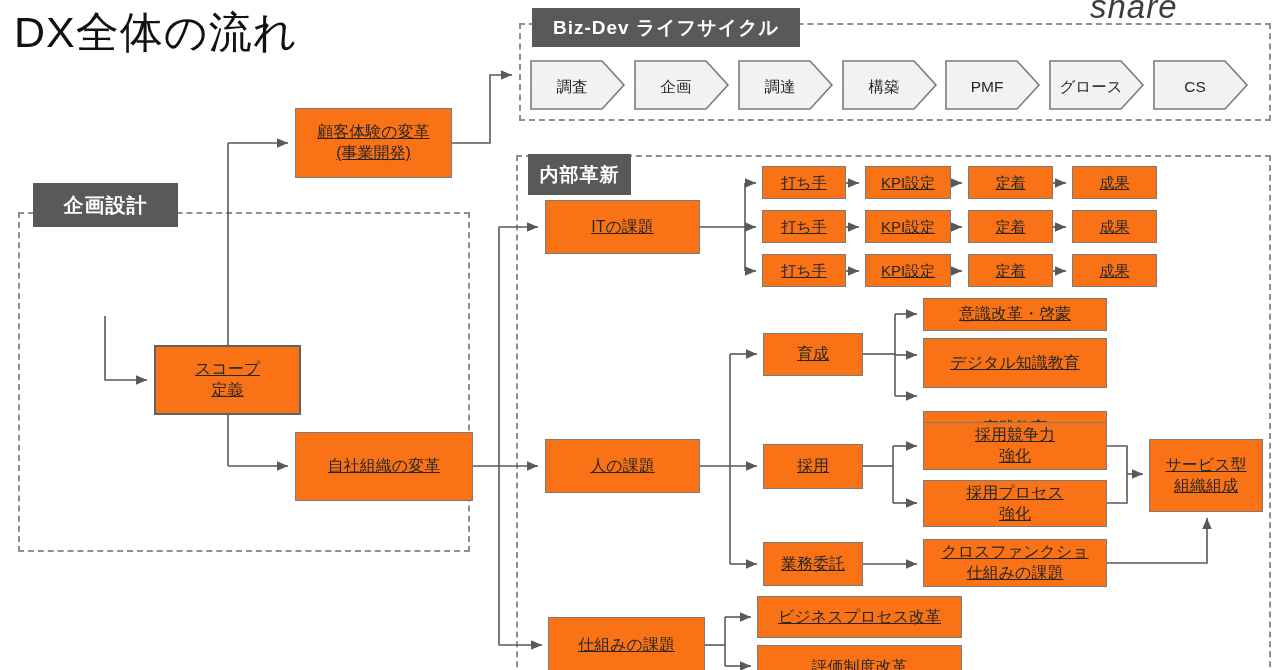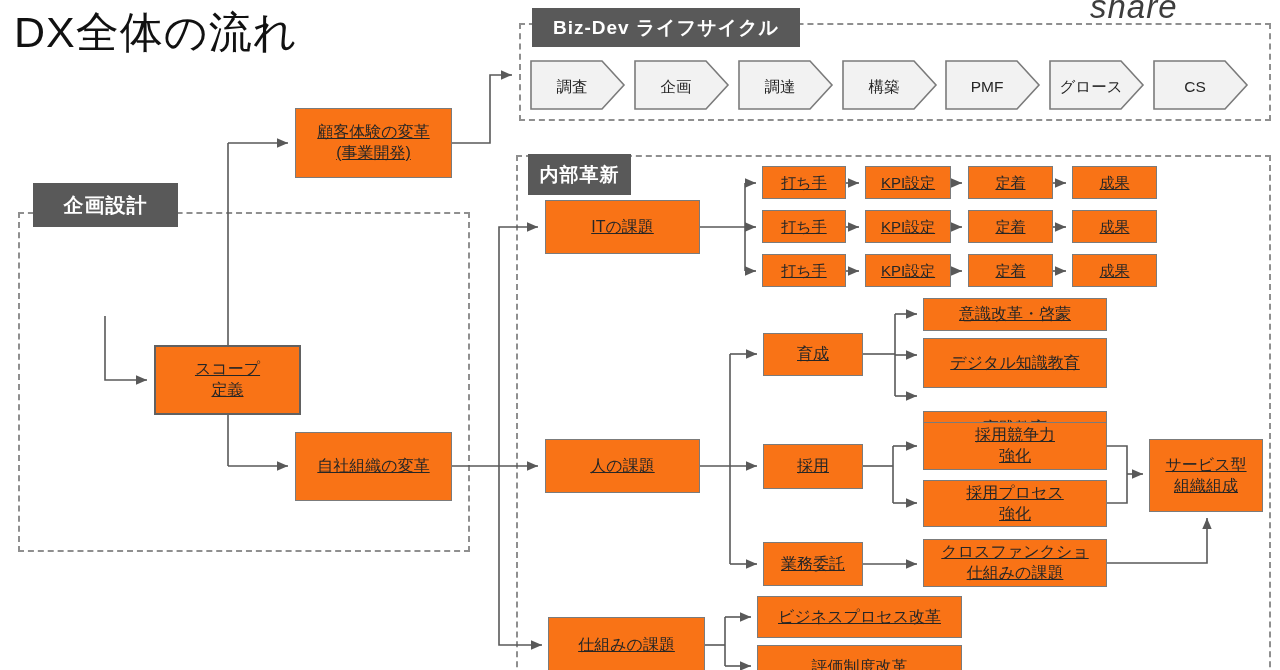--- a/index.html
+++ b/index.html
@@ -108,21 +108,21 @@
       <polyline points="725,617 725,666"></polyline>
       <polyline points="725,617 751,617" marker-end="url(#ah)"></polyline>
       <polyline points="725,666 751,666" marker-end="url(#ah)"></polyline>
     </g>
   </svg>
 
   <div class="node thick" style="left:154px;top:345px;width:147px;height:70px;">スコープ
 定義</div>
   <div class="node" style="left:295px;top:108px;width:157px;height:70px;">顧客体験の変革
 (事業開発)</div>
-  <div class="node" style="left:295px;top:432px;width:157px;height:69px;">自社組織の変革</div>
+  <div class="node" style="left:295px;top:432px;width:178px;height:69px;">自社組織の変革</div>
   <div class="node" style="left:545px;top:200px;width:155px;height:54px;">ITの課題</div>
   <div class="node" style="left:545px;top:439px;width:155px;height:54px;">人の課題</div>
   <div class="node" style="left:548px;top:617px;width:157px;height:56px;">仕組みの課題</div>
   <div class="node" style="left:763px;top:333px;width:100px;height:43px;">育成</div>
   <div class="node" style="left:763px;top:444px;width:100px;height:45px;">採用</div>
   <div class="node" style="left:763px;top:542px;width:100px;height:44px;">業務委託</div>
   <div class="node" style="left:923px;top:298px;width:184px;height:33px;">意識改革・啓蒙</div>
   <div class="node" style="left:923px;top:338px;width:184px;height:50px;">デジタル知識教育</div>
   <div class="node" style="left:923px;top:379px;width:184px;height:34px;margin-top:32px;">実践教育</div>
   <div class="node" style="left:923px;top:422px;width:184px;height:48px;">採用競争力

